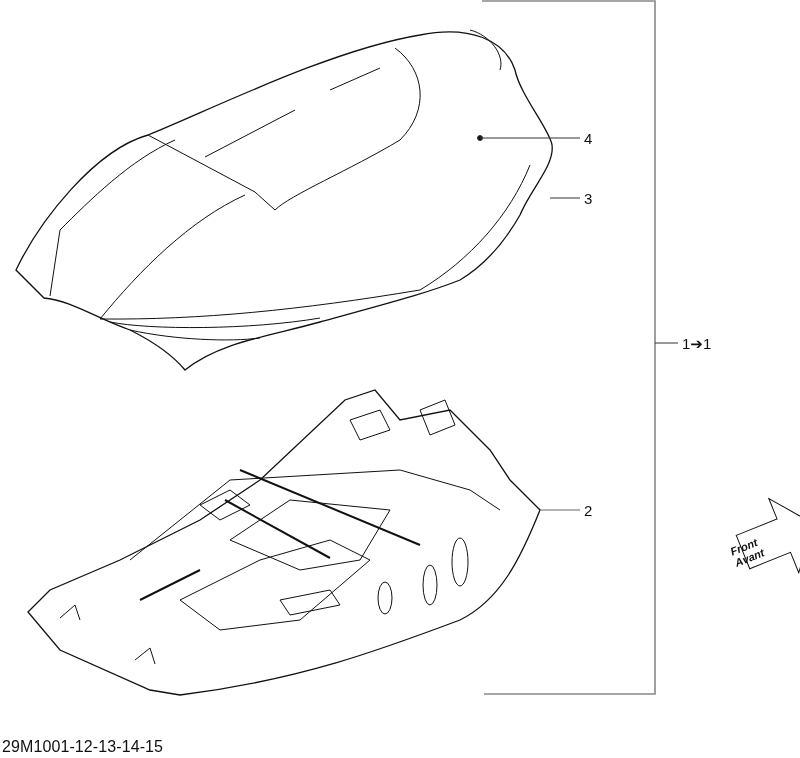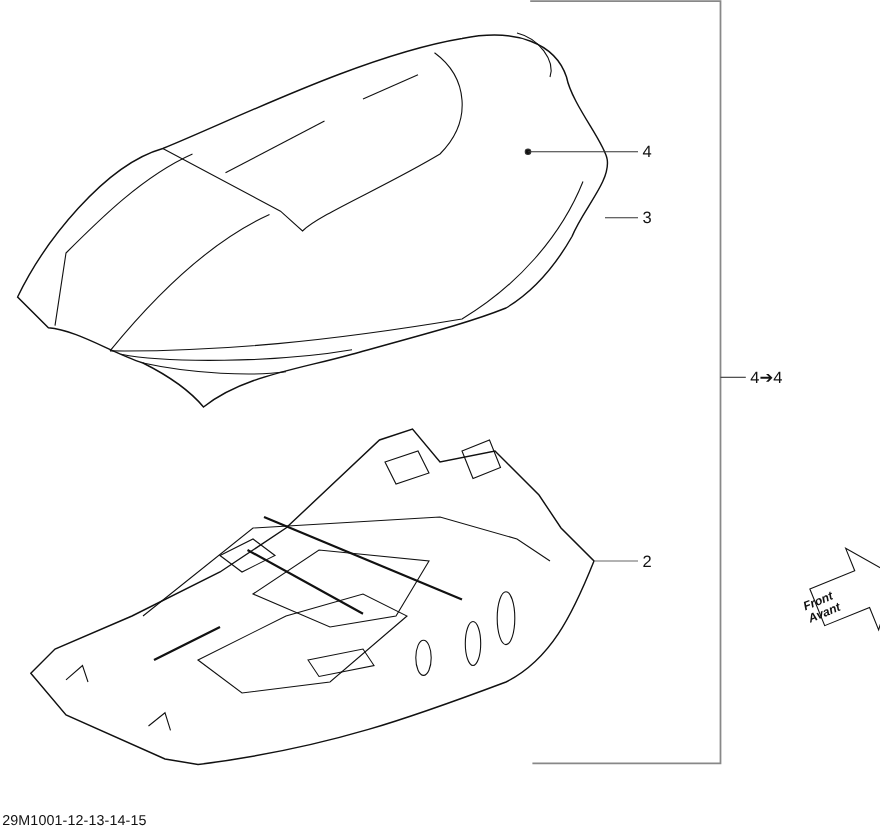--- a/index.html
+++ b/index.html
@@ -1,19 +1,19 @@
 <!DOCTYPE html>
 <html><head>
 <meta charset="utf-8">
 <style>
   html, body { margin:0; padding:0; background:#ffffff; }
   body { width:800px; height:758px; position:relative; overflow:hidden; font-family:"Liberation Sans", sans-serif; }
   .drawing { position:absolute; left:0; top:0; width:800px; height:758px; }
   .callout { position:absolute; font-size:15px; color:#111; line-height:1; }
-  .code { position:absolute; left:2px; top:738px; font-size:13px; color:#111; letter-spacing:0.1px; }
+  .code { position:absolute; left:2px; top:738px; font-size:16px; color:#111; letter-spacing:0.1px; }
   .front-txt { font-family:"Liberation Sans", sans-serif; font-weight:bold; font-style:italic; }
 </style>
 </head>
 <body>
 
 <svg class="drawing" viewBox="0 0 800 758" xmlns="http://www.w3.org/2000/svg">
 
   <g stroke="#888" stroke-width="1.6" fill="none">
     <polyline points="482,1 655,1 655,694 484,694"></polyline>
     <line x1="655" y1="343" x2="678" y2="343" stroke="#333" stroke-width="1"></line>
@@ -58,21 +58,21 @@
     <line x1="540" y1="510" x2="580" y2="510" stroke="#666"></line>
   </g>
 
   <g transform="translate(728,515) rotate(-22)">
     <path d="M0,22 L44,22 L44,0 L76,40 L44,80 L44,58 L0,58 Z" fill="#fff" stroke="#111" stroke-width="1"></path>
   </g>
 </svg>
 
 <div class="callout" style="left:584px; top:131px;">4</div>
 <div class="callout" style="left:584px; top:191px;">3</div>
-<div class="callout" style="left:682px; top:336px;">4➔4</div>
+<div class="callout" style="left:682px; top:336px;">1➔1</div>
 <div class="callout" style="left:584px; top:503px;">2</div>
 
 <div style="position:absolute; left:732px; top:540px; transform:rotate(-22deg); font-size:11px; line-height:12px; color:#111;">
   <div class="front-txt">Front</div>
   <div class="front-txt">Avant</div>
 </div>
 
 <div class="code">29M1001-12-13-14-15</div>
 
 </body></html>

